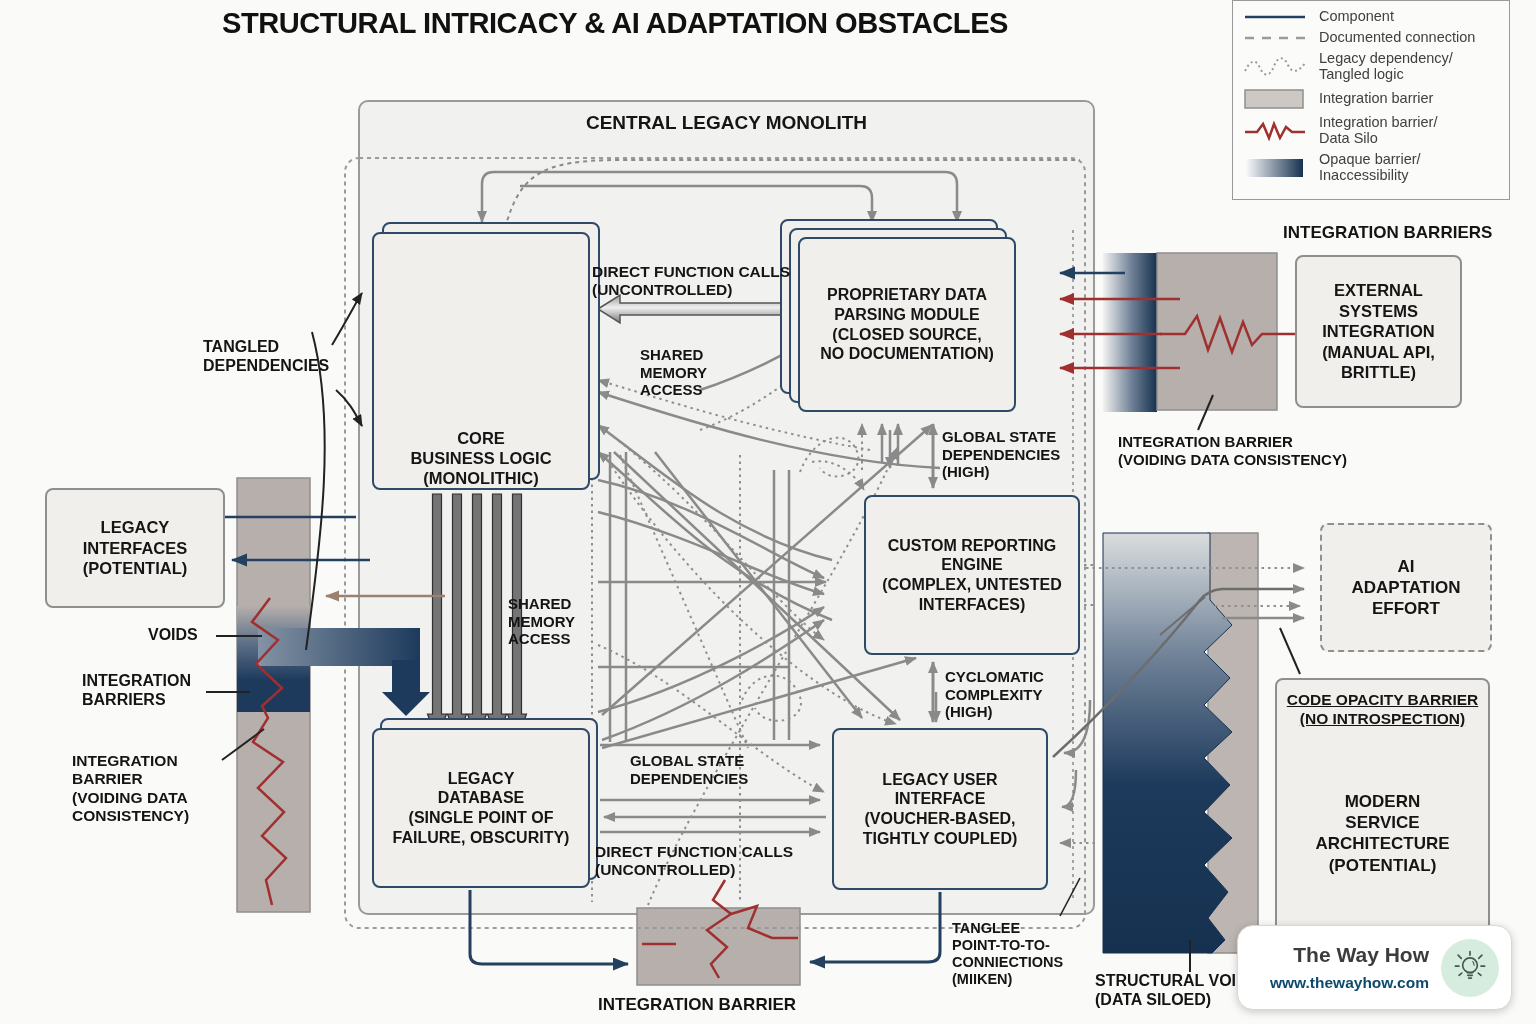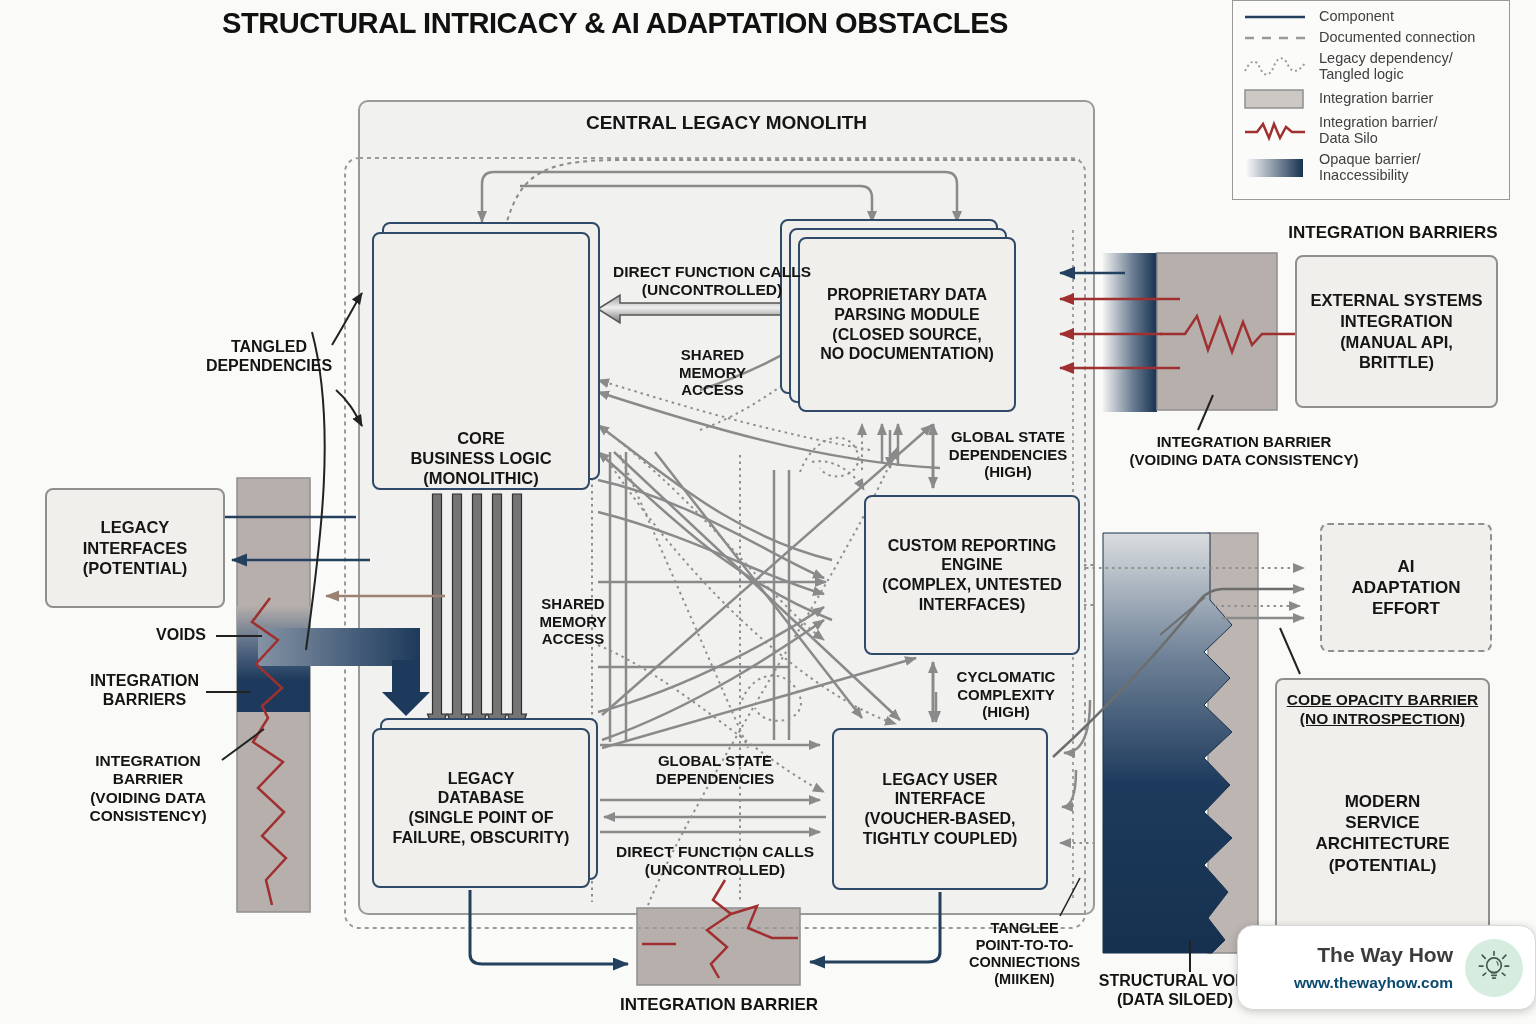--- a/index.html
+++ b/index.html
@@ -26,25 +26,25 @@
          box-sizing:border-box;}
   .node-front{display:flex;flex-direction:column;align-items:center;justify-content:center;
               text-align:center;font-weight:bold;font-size:16.5px;line-height:1.22;
               white-space:pre-line;z-index:3;}
   .wrap{position:absolute;z-index:3;}
   
   .obox{position:absolute;background:#f0efec;border:2px solid #8f8f8f;border-radius:8px;
         box-sizing:border-box;display:flex;align-items:center;justify-content:center;
         text-align:center;font-weight:bold;font-size:16.5px;line-height:1.25;
         white-space:pre-line;z-index:3;}
-  .lbl{position:absolute;text-align:center;font-weight:bold;font-size:15px;line-height:1.18;
+  .lbl{position:absolute;text-align:left;font-weight:bold;font-size:15px;line-height:1.18;
        white-space:pre-line;z-index:3;color:#141414;}
   svg.overlay{position:absolute;left:0;top:0;z-index:2;pointer-events:none;}
   
-  .wm{left:1237px;top:925px;width:299px;height:85px;background:#fff;border:1px solid #d8d8d6;
+  .wm{left:1237px;top:925px;width:275px;height:85px;background:#fff;border:1px solid #d8d8d6;
       border-radius:16px;box-shadow:0 2px 8px rgba(0,0,0,.2);display:flex;align-items:center;
       justify-content:flex-end;gap:12px;padding:0 12px;box-sizing:border-box;z-index:5;}
   .wm-text{text-align:right;}
   .wm-name{font-size:21px;font-weight:bold;color:#3c3c3c;}
   .wm-url{font-size:15.5px;color:#0c4a6e;margin-top:7px;font-weight:bold;}
   .wm-bulb{width:58px;height:58px;border-radius:50%;background:#d6ecdf;flex:0 0 58px;
            display:flex;align-items:center;justify-content:center;}
 </style>
 </head>
 <body>
@@ -337,21 +337,21 @@
   <div class="wrap" style="left:832px;top:728px;width:216px;height:162px;">
     <div class="layer node-front" style="left:0;top:0;width:216px;height:162px;font-size:16px;">LEGACY USER
 INTERFACE
 (VOUCHER-BASED,
 TIGHTLY COUPLED)</div>
   </div>
 
   <div class="obox" style="left:45px;top:488px;width:180px;height:120px;">LEGACY
 INTERFACES
 (POTENTIAL)</div>
-  <div class="obox" style="left:1295px;top:255px;width:203px;height:153px;">EXTERNAL SYSTEMS
+  <div class="obox" style="left:1295px;top:255px;width:167px;height:153px;">EXTERNAL SYSTEMS
 INTEGRATION
 (MANUAL API,
 BRITTLE)</div>
   <div class="obox" style="left:1320px;top:523px;width:172px;height:129px;border-style:dashed;border-width:2.5px;font-size:17px;">AI
 ADAPTATION
 EFFORT</div>
   <div class="obox" style="left:1275px;top:678px;width:215px;height:280px;flex-direction:column;justify-content:flex-start;">
     <div class="pre" style="font-size:15.5px;margin-top:10px;text-decoration:underline;">CODE OPACITY BARRIER
 (NO INTROSPECTION)</div>
     <div class="pre" style="font-size:17px;margin-top:62px;">MODERN

